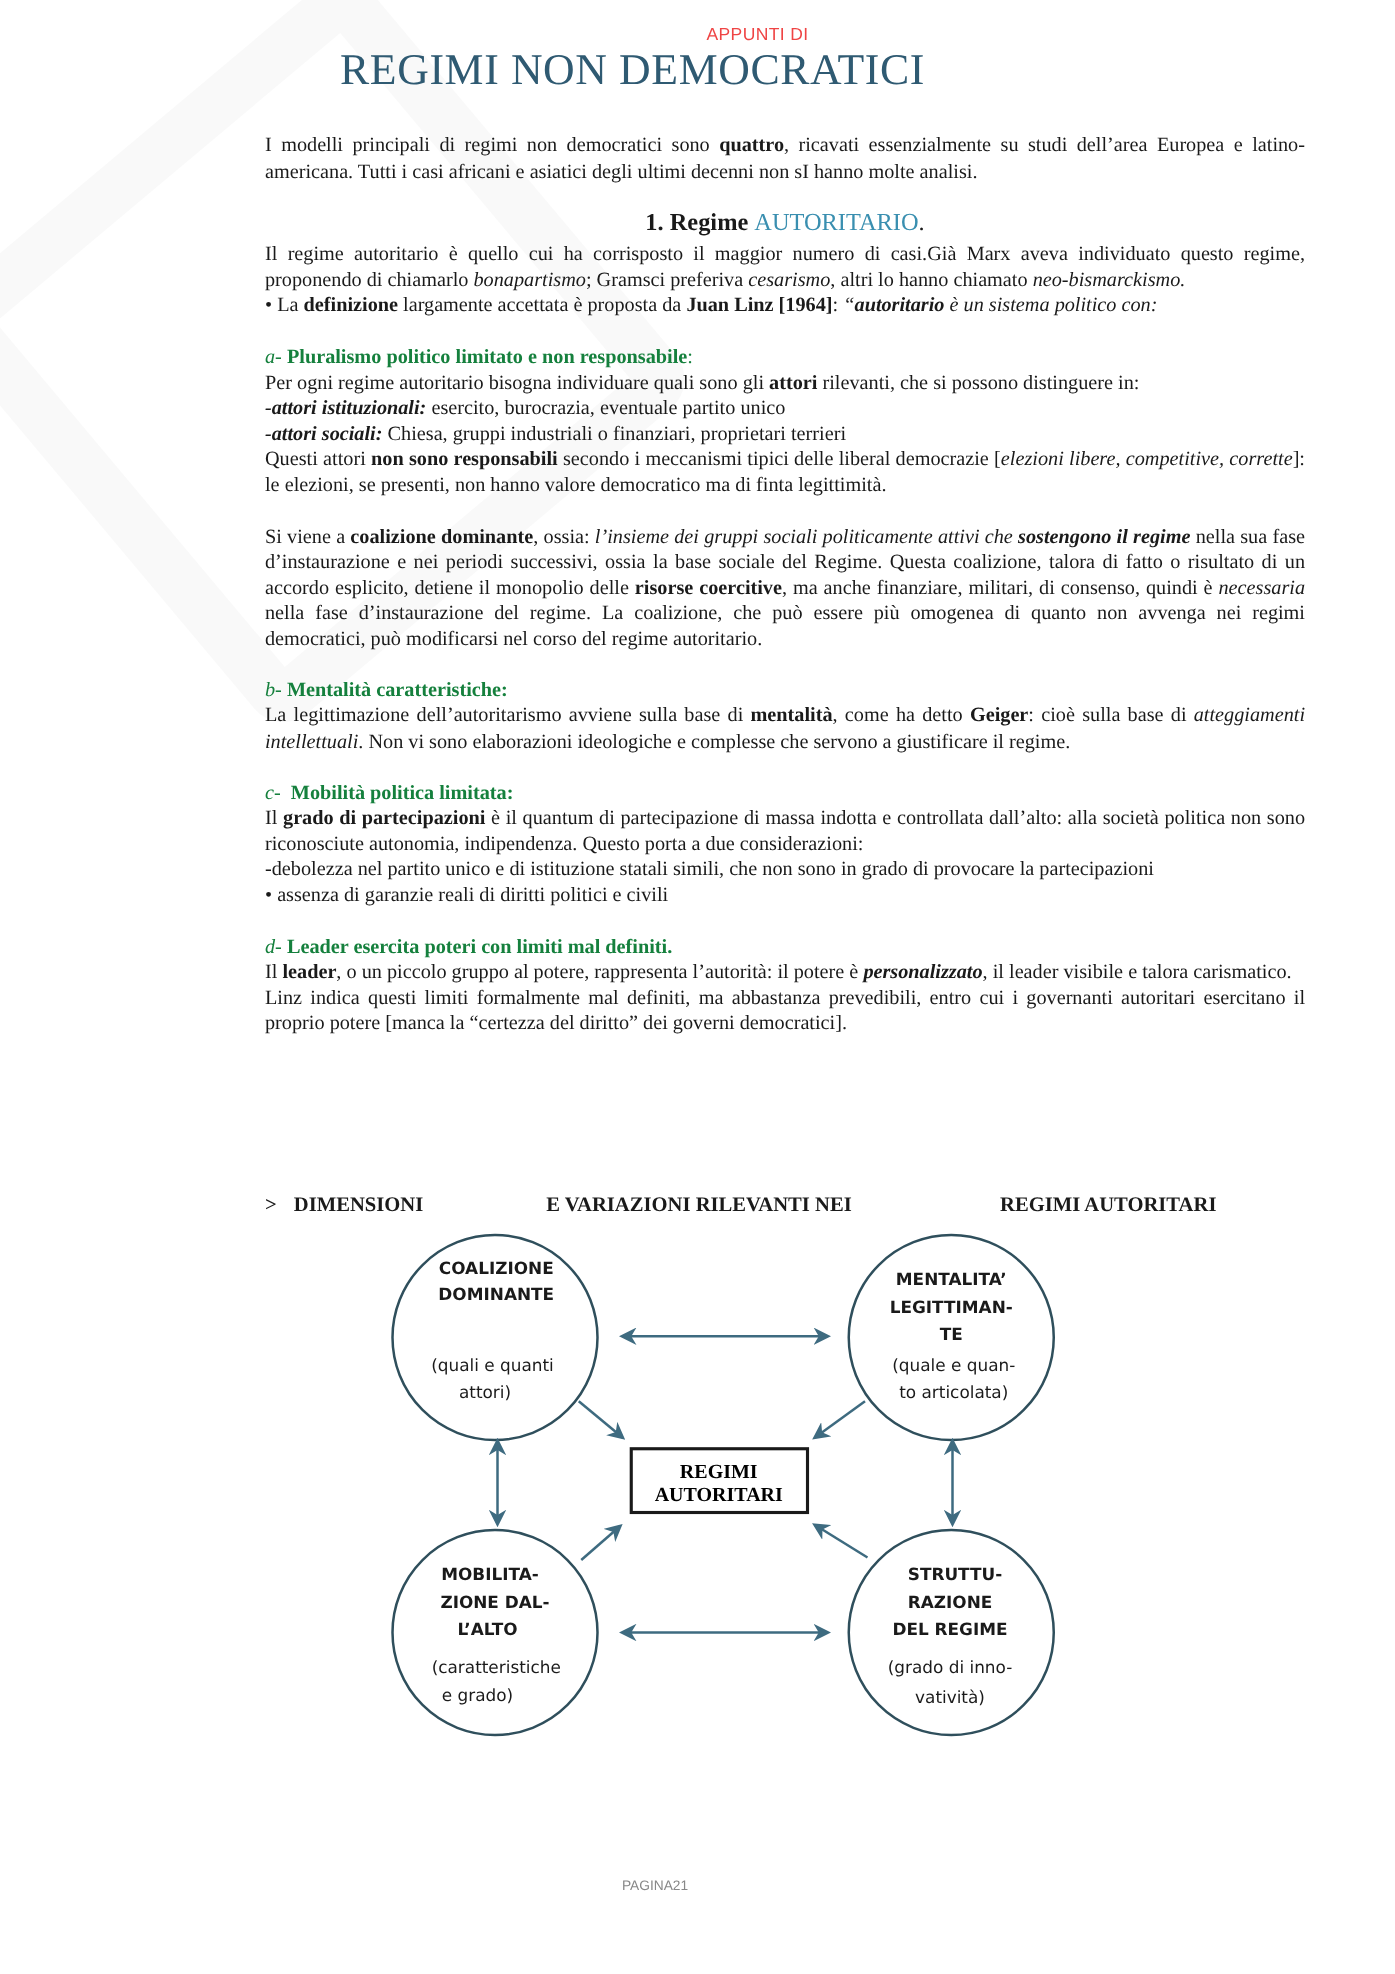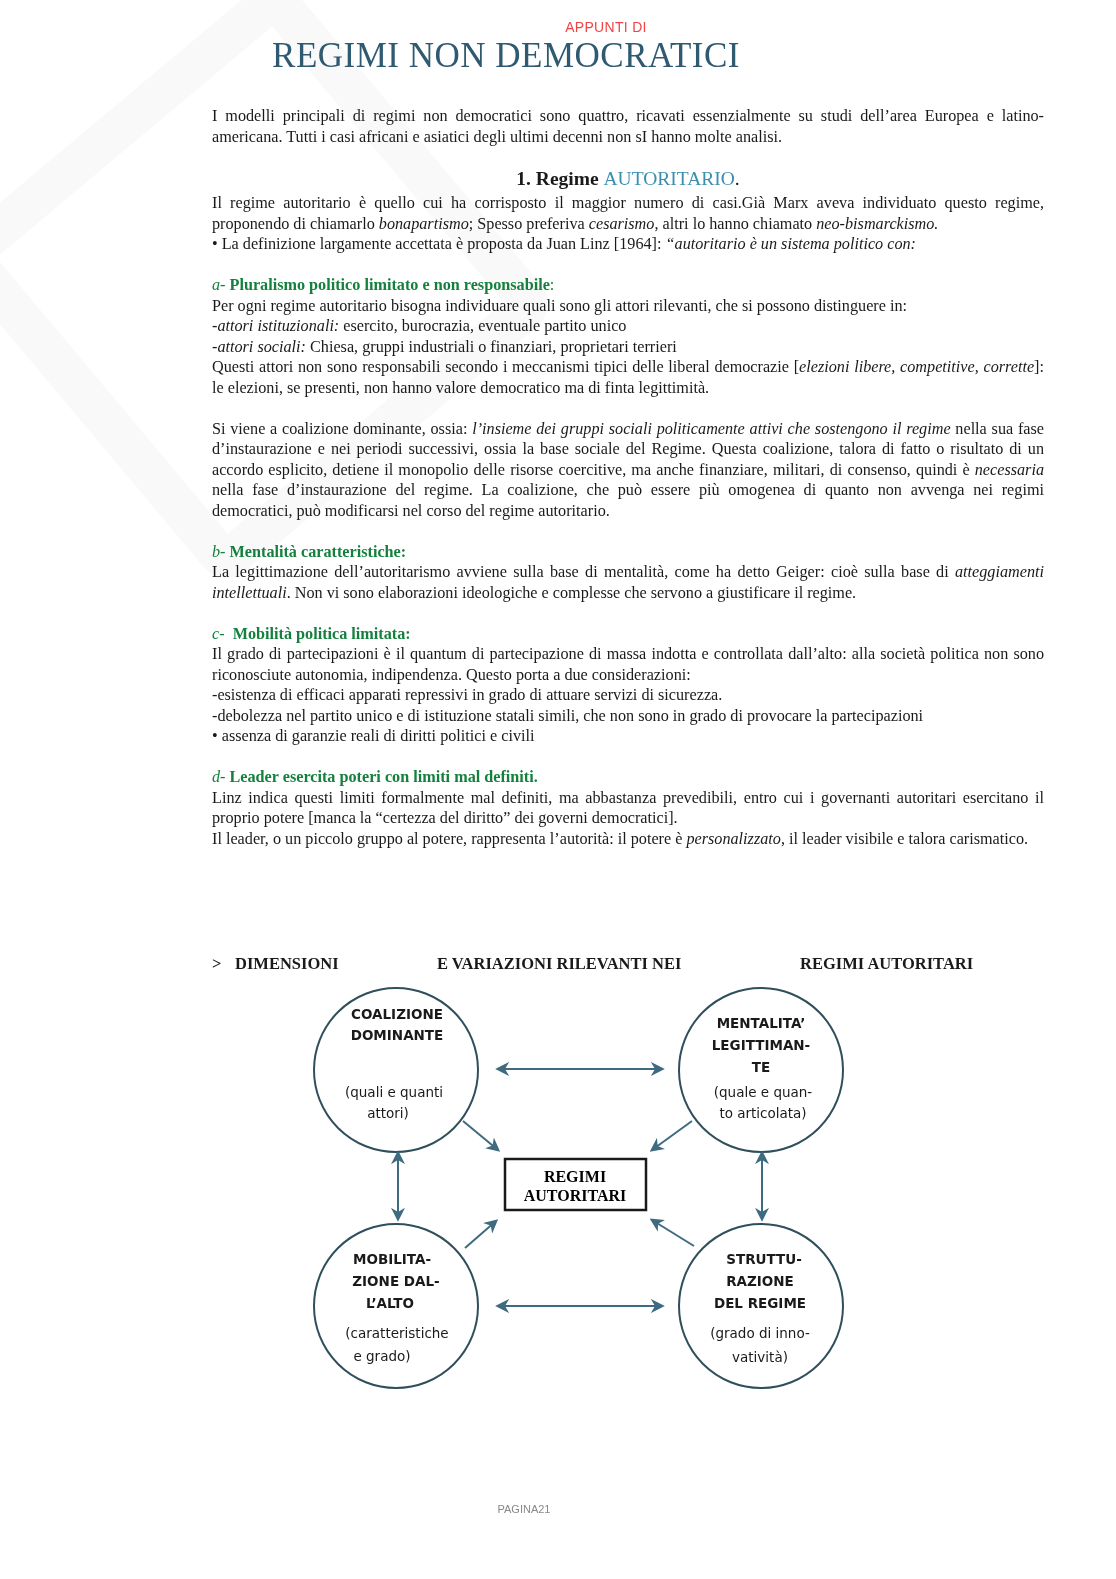--- a/index.html
+++ b/index.html
@@ -7,68 +7,67 @@
   .watermark { position: absolute; left: 30px; top: 60px; width: 360px; height: 360px; opacity: 0.05; transform: rotate(-40deg); border: 40px solid #888; border-radius: 30px; pointer-events: none; }
   .header-sub { position: absolute; top: 19px; left: 0; width: 1116px; text-align: center; font-family: "Liberation Sans", sans-serif; font-size: 14px; color: #ef4444; letter-spacing: 0.3px; margin-left: 48px; }
   .header-title { position: absolute; top: 36px; left: 0; width: 1012px; text-align: center; font-family: "Liberation Serif", serif; font-size: 35px; color: #2f5a72; letter-spacing: 0.5px; }
   .content { position: absolute; left: 212px; top: 106px; width: 832px; font-size: 16.2px; line-height: 20.5px; }
   .content p { margin: 0; text-align: justify; }
   .gap { height: 20.5px; }
   .sec-title { text-align: center !important; font-size: 19.5px; font-weight: bold; margin: 20px 0 2px 0 !important; line-height: 24px; }
   .accent { color: #3a8fb0; font-weight: normal; }
   .sub-h { color: #15803d; font-weight: bold; }
   .sub-h .letter { font-style: italic; font-weight: normal; }
-  b { font-weight: normal; }
+  b { font-weight: bold; }
   .diagram-heading { position: absolute; left: 212px; top: 954px; width: 832px; font-weight: bold; font-size: 16.5px; }
   .diagram-heading span { position: absolute; top: 0; white-space: nowrap; }
   svg.diagram { position: absolute; left: 0; top: 0; }
   .circle-text { font-family: "DejaVu Sans", sans-serif; }
   .footer { position: absolute; top: 1503px; left: 0; width: 1048px; text-align: center; font-family: "Liberation Sans", sans-serif; font-size: 11px; color: #888; }
 </style>
 </head>
 <body>
 
 <div class="watermark"></div>
 
 <div class="header-sub">APPUNTI DI</div>
 <div class="header-title">REGIMI NON DEMOCRATICI</div>
 
 <div class="content">
   <p><span>I modelli principali di regimi non democratici sono </span><b>quattro</b><span>, ricavati essenzialmente su studi dell’area Europea e latino-americana. Tutti i casi africani e asiatici degli ultimi decenni non sI hanno molte analisi.</span></p>
 
   <p class="sec-title"><span>1. Regime </span><span class="accent">AUTORITARIO</span><span style="font-weight:normal">.</span></p>
 
-  <p><span>Il regime autoritario è quello cui ha corrisposto il maggior numero di casi.Già Marx aveva individuato questo regime, proponendo di chiamarlo </span><i>bonapartismo</i><span>; Spesso preferiva </span><i>cesarismo</i><span>, altri lo hanno chiamato </span><i>neo-bismarckismo.</i></p>
+  <p><span>Il regime autoritario è quello cui ha corrisposto il maggior numero di casi.Già Marx aveva individuato questo regime, proponendo di chiamarlo </span><i>bonapartismo</i><span>; Gramsci preferiva </span><i>cesarismo</i><span>, altri lo hanno chiamato </span><i>neo-bismarckismo.</i></p>
   <p><span>• La </span><b>definizione</b><span> largamente accettata è proposta da </span><b>Juan Linz [1964]</b><span>: </span><i>“</i><b><i>autoritario</i></b><i> è un sistema politico con:</i></p>
 
   <div class="gap"></div>
   <p class="sub-h"><span class="letter">a-</span><span> Pluralismo politico limitato e non responsabile</span><span style="font-weight:normal">:</span></p>
   <p><span>Per ogni regime autoritario bisogna individuare quali sono gli </span><b>attori</b><span> rilevanti, che si possono distinguere in:</span></p>
   <p><b><i>-attori istituzionali:</i></b><span> esercito, burocrazia, eventuale partito unico</span></p>
   <p><b><i>-attori sociali:</i></b><span> Chiesa, gruppi industriali o finanziari, proprietari terrieri</span></p>
   <p><span>Questi attori </span><b>non sono responsabili</b><span> secondo i meccanismi tipici delle liberal democrazie [</span><i>elezioni libere, competitive, corrette</i><span>]: le elezioni, se presenti, non hanno valore democratico ma di finta legittimità.</span></p>
 
   <div class="gap"></div>
   <p><span>Si viene a </span><b>coalizione dominante</b><span>, ossia: </span><i>l’insieme dei gruppi sociali politicamente attivi che </i><b><i>sostengono il regime</i></b><span> nella sua fase d’instaurazione e nei periodi successivi, ossia la base sociale del Regime. Questa coalizione, talora di fatto o risultato di un accordo esplicito, detiene il monopolio delle </span><b>risorse coercitive</b><span>, ma anche finanziare, militari, di consenso, quindi è </span><i>necessaria</i><span> nella fase d’instaurazione del regime. La coalizione, che può essere più omogenea di quanto non avvenga nei regimi democratici, può modificarsi nel corso del regime autoritario.</span></p>
 
   <div class="gap"></div>
   <p class="sub-h"><span class="letter">b-</span><span> Mentalità caratteristiche:</span></p>
   <p><span>La legittimazione dell’autoritarismo avviene sulla base di </span><b>mentalità</b><span>, come ha detto </span><b>Geiger</b><span>: cioè sulla base di </span><i>atteggiamenti intellettuali</i><span>. Non vi sono elaborazioni ideologiche e complesse che servono a giustificare il regime.</span></p>
 
   <div class="gap"></div>
   <p class="sub-h"><span class="letter">c-</span><span style="white-space:pre">  Mobilità politica limitata:</span></p>
   <p><span>Il </span><b>grado di partecipazioni</b><span> è il quantum di partecipazione di massa indotta e controllata dall’alto: alla società politica non sono riconosciute autonomia, indipendenza. Questo porta a due considerazioni:</span></p>
-  <p><span>-esistenza di </span><b>efficaci apparati repressivi</b><span> in grado di attuare servizi di sicurezza.</span></p>
   <p>-debolezza nel partito unico e di istituzione statali simili, che non sono in grado di provocare la partecipazioni</p>
   <p>• assenza di garanzie reali di diritti politici e civili</p>
 
   <div class="gap"></div>
   <p class="sub-h"><span class="letter">d-</span><span> Leader esercita poteri con limiti mal definiti.</span></p>
+  <p><span>Il </span><b>leader</b><span>, o un piccolo gruppo al potere, rappresenta l’autorità: il potere è </span><b><i>personalizzato</i></b><span>, il leader visibile e talora carismatico.</span></p>
   <p>Linz indica questi limiti formalmente mal definiti, ma abbastanza prevedibili, entro cui i governanti autoritari esercitano il proprio potere [manca la “certezza del diritto” dei governi democratici].</p>
-  <p><span>Il </span><b>leader</b><span>, o un piccolo gruppo al potere, rappresenta l’autorità: il potere è </span><b><i>personalizzato</i></b><span>, il leader visibile e talora carismatico.</span></p>
 </div>
 
 <div class="diagram-heading">
   <span style="left:0">&gt;</span>
   <span style="left:23px">DIMENSIONI</span>
   <span style="left:225px">E VARIAZIONI RILEVANTI NEI</span>
   <span style="left:588px">REGIMI AUTORITARI</span>
 </div>
 
 <svg class="diagram" width="1116" height="1579">

